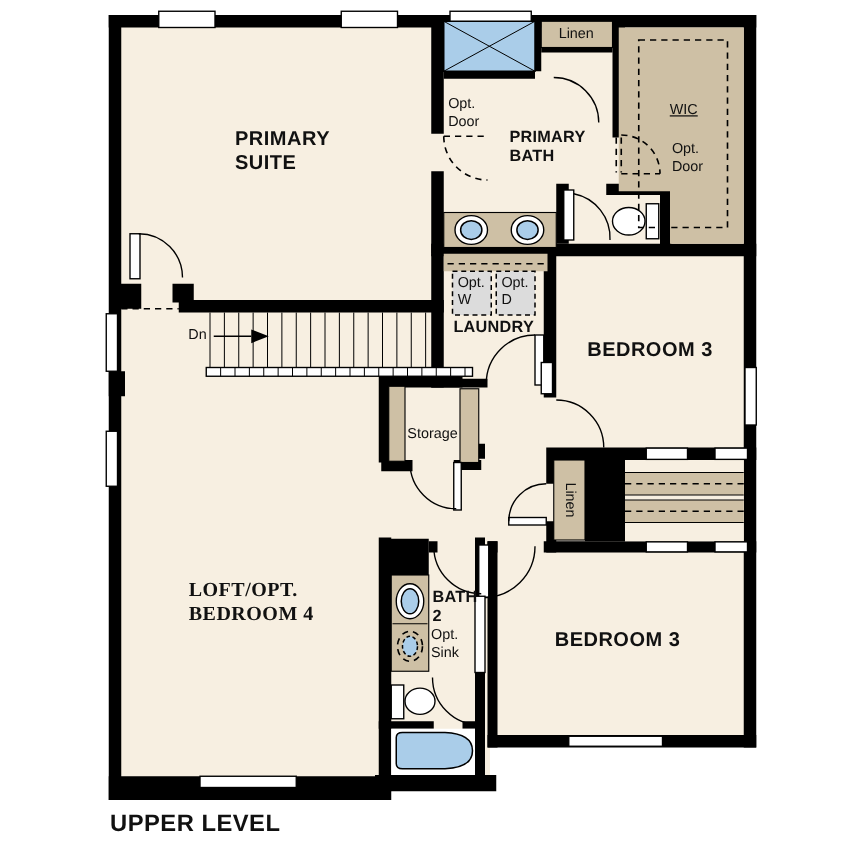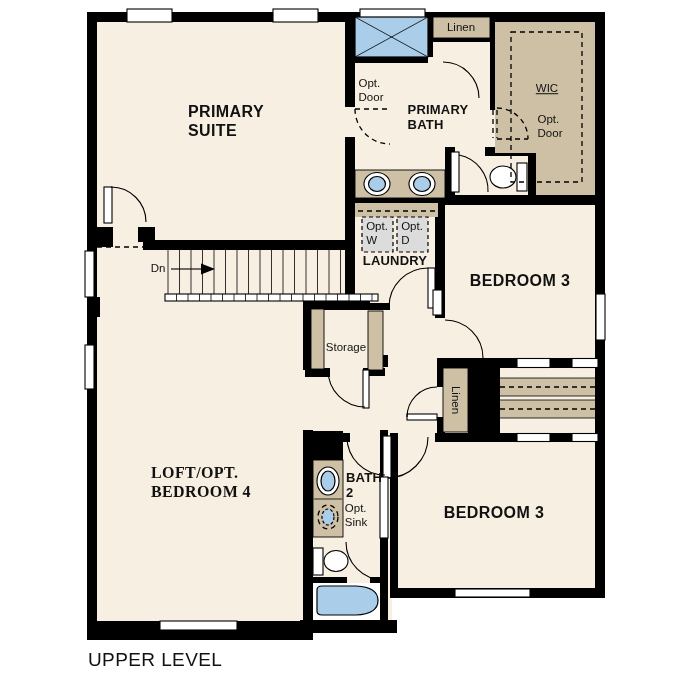--- a/index.html
+++ b/index.html
@@ -19,21 +19,21 @@
   .ln{fill:none;stroke:var(--wall);stroke-width:1.1;}
   .thin{stroke-width:.8;}
   .dash{fill:none;stroke:var(--wall);stroke-width:1.3;stroke-dasharray:5 4;}
   .dashf{fill:var(--appliance-gray);stroke:var(--wall);stroke-width:1.2;stroke-dasharray:4 3;}
   .lbl{position:absolute;transform:translate(-50%,-50%);white-space:pre-line;
        line-height:1.18;color:#111;}
   .room-lg{font-size:16px;font-weight:700;letter-spacing:.4px;}
   .room-md{font-size:13px;font-weight:700;letter-spacing:.2px;}
   .small{font-size:11.5px;font-weight:400;}
   .vert{writing-mode:vertical-rl;transform:translate(-50%,-50%);}
-  #plan-title{position:absolute;left:88px;top:649px;font-size:19px;font-weight:400;
+  #plan-title{position:absolute;left:88px;top:649px;font-size:19px;font-weight:700;
        letter-spacing:.4px;}
 </style>
 </head>
 <body>
 
 <div id="stage">
   <svg id="plan-svg" width="687" height="687" viewBox="0 0 687 687">
 
     <path class="cream" d="M92,17 L600,17 L600,593 L392,593 L392,626 L92,626 Z"></path>
 

